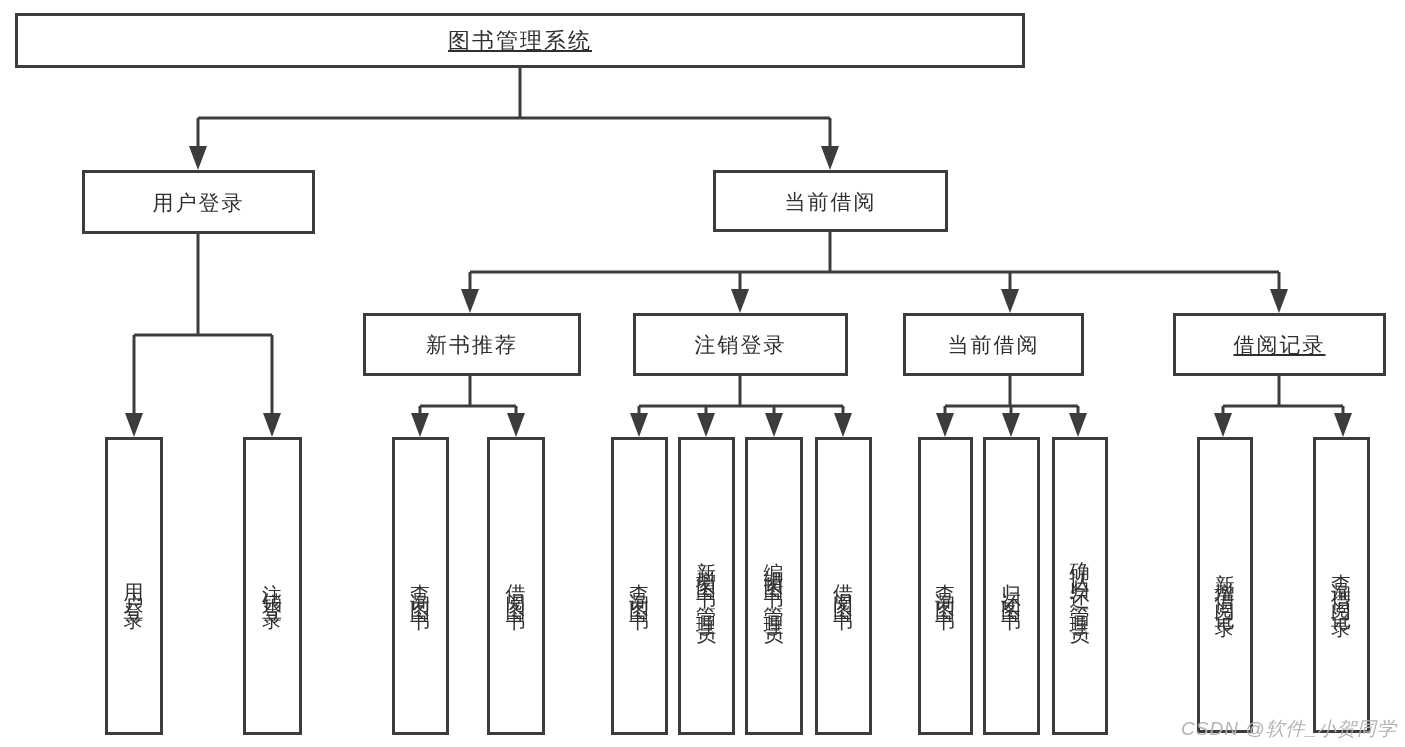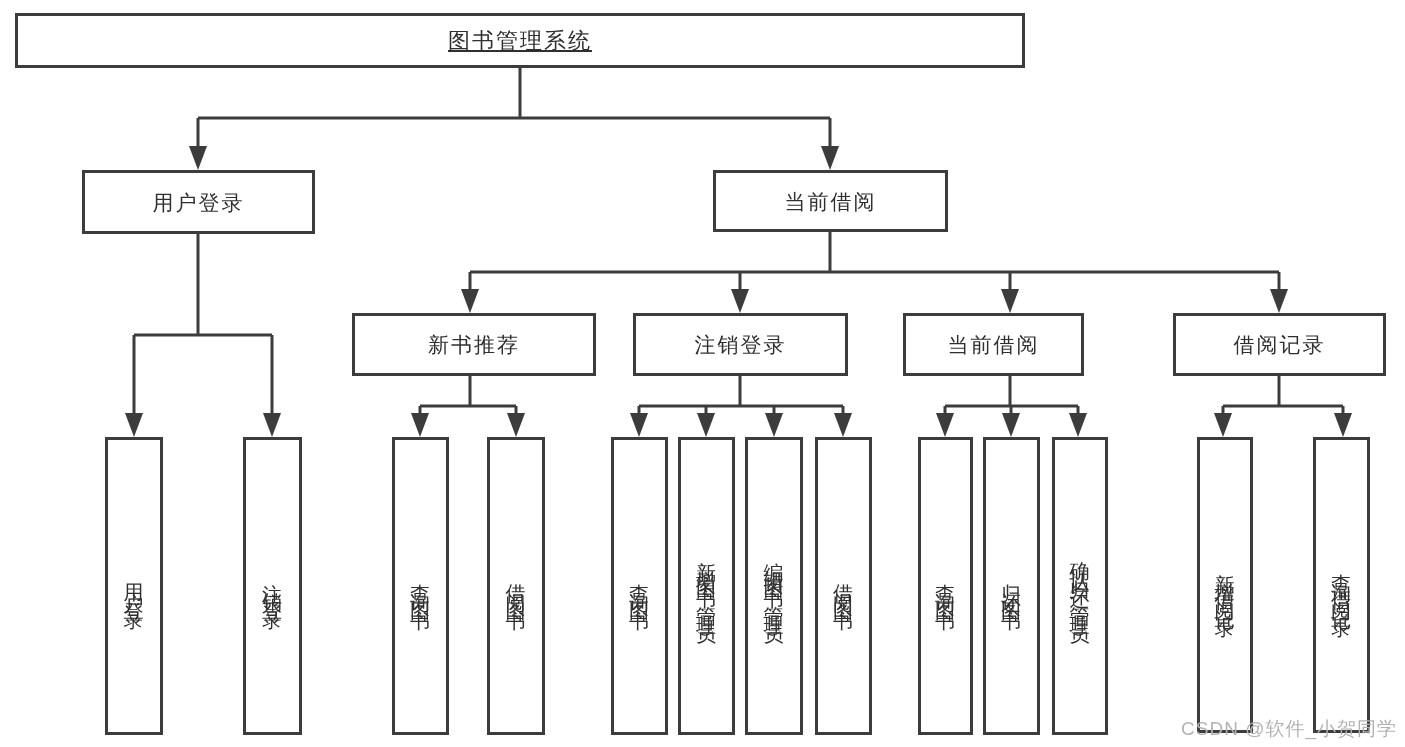--- a/index.html
+++ b/index.html
@@ -46,20 +46,21 @@
   }
   #watermark {
     position: absolute;
     right: 8px;
     bottom: 5px;
     font-size: 19px;
     letter-spacing: 1px;
     color: #b3b3b3;
     z-index: 3;
     white-space: nowrap;
+    font-style: italic;
   }
 </style>
 </head>
 <body>
 
 <div id="stage">
   <svg id="connector-layer" viewBox="0 0 1405 747" xmlns="http://www.w3.org/2000/svg">
       <line x1="520" y1="68" x2="520" y2="118" stroke="#3c3c3c" stroke-width="3"></line>
       <line x1="198" y1="118" x2="830" y2="118" stroke="#3c3c3c" stroke-width="3"></line>
       <line x1="198" y1="118" x2="198" y2="154" stroke="#3c3c3c" stroke-width="3"></line>
@@ -110,24 +111,24 @@
       <line x1="1223" y1="406" x2="1343" y2="406" stroke="#3c3c3c" stroke-width="3"></line>
       <line x1="1223" y1="406" x2="1223" y2="421" stroke="#3c3c3c" stroke-width="3"></line>
       <polygon points="1214,413 1232,413 1223,437" fill="#3c3c3c"></polygon>
       <line x1="1343" y1="406" x2="1343" y2="421" stroke="#3c3c3c" stroke-width="3"></line>
       <polygon points="1334,413 1352,413 1343,437" fill="#3c3c3c"></polygon>
     </svg>
   <div id="watermark">CSDN @软件_小贺同学</div>
 <div class="node h root" style="left: 15px; top: 13px; width: 1010px; height: 55px; text-decoration: underline;">图书管理系统</div>
     <div class="node h" style="left: 82px; top: 170px; width: 233px; height: 64px;">用户登录</div>
     <div class="node h" style="left: 713px; top: 170px; width: 235px; height: 62px;">当前借阅</div>
-    <div class="node h" style="left: 352px; top: 313px; width: 244px; height: 63px;">新书推荐</div>
+    <div class="node h" style="left: 363px; top: 313px; width: 218px; height: 63px;">新书推荐</div>
     <div class="node h" style="left: 633px; top: 313px; width: 215px; height: 63px;">注销登录</div>
     <div class="node h" style="left: 903px; top: 313px; width: 181px; height: 63px;">当前借阅</div>
-    <div class="node h" style="left: 1173px; top: 313px; width: 213px; height: 63px;">借阅记录</div>
+    <div class="node h" style="left: 1173px; top: 313px; width: 213px; height: 63px; text-decoration: underline;">借阅记录</div>
     <div class="node v" style="left: 105px; top: 437px; width: 58px; height: 298px;">用户登录</div>
     <div class="node v" style="left: 243px; top: 437px; width: 59px; height: 298px;">注销登录</div>
     <div class="node v" style="left: 392px; top: 437px; width: 57px; height: 298px;">查询图书</div>
     <div class="node v" style="left: 487px; top: 437px; width: 58px; height: 298px;">借阅图书</div>
     <div class="node v" style="left: 611px; top: 437px; width: 57px; height: 298px;">查询图书</div>
     <div class="node v" style="left: 678px; top: 437px; width: 57px; height: 298px;">新增图书（管理员）</div>
     <div class="node v" style="left: 745px; top: 437px; width: 58px; height: 298px;">编辑图书（管理员）</div>
     <div class="node v" style="left: 815px; top: 437px; width: 57px; height: 298px;">借阅图书</div>
     <div class="node v" style="left: 918px; top: 437px; width: 55px; height: 298px;">查询图书</div>
     <div class="node v" style="left: 983px; top: 437px; width: 57px; height: 298px;">归还图书</div>

